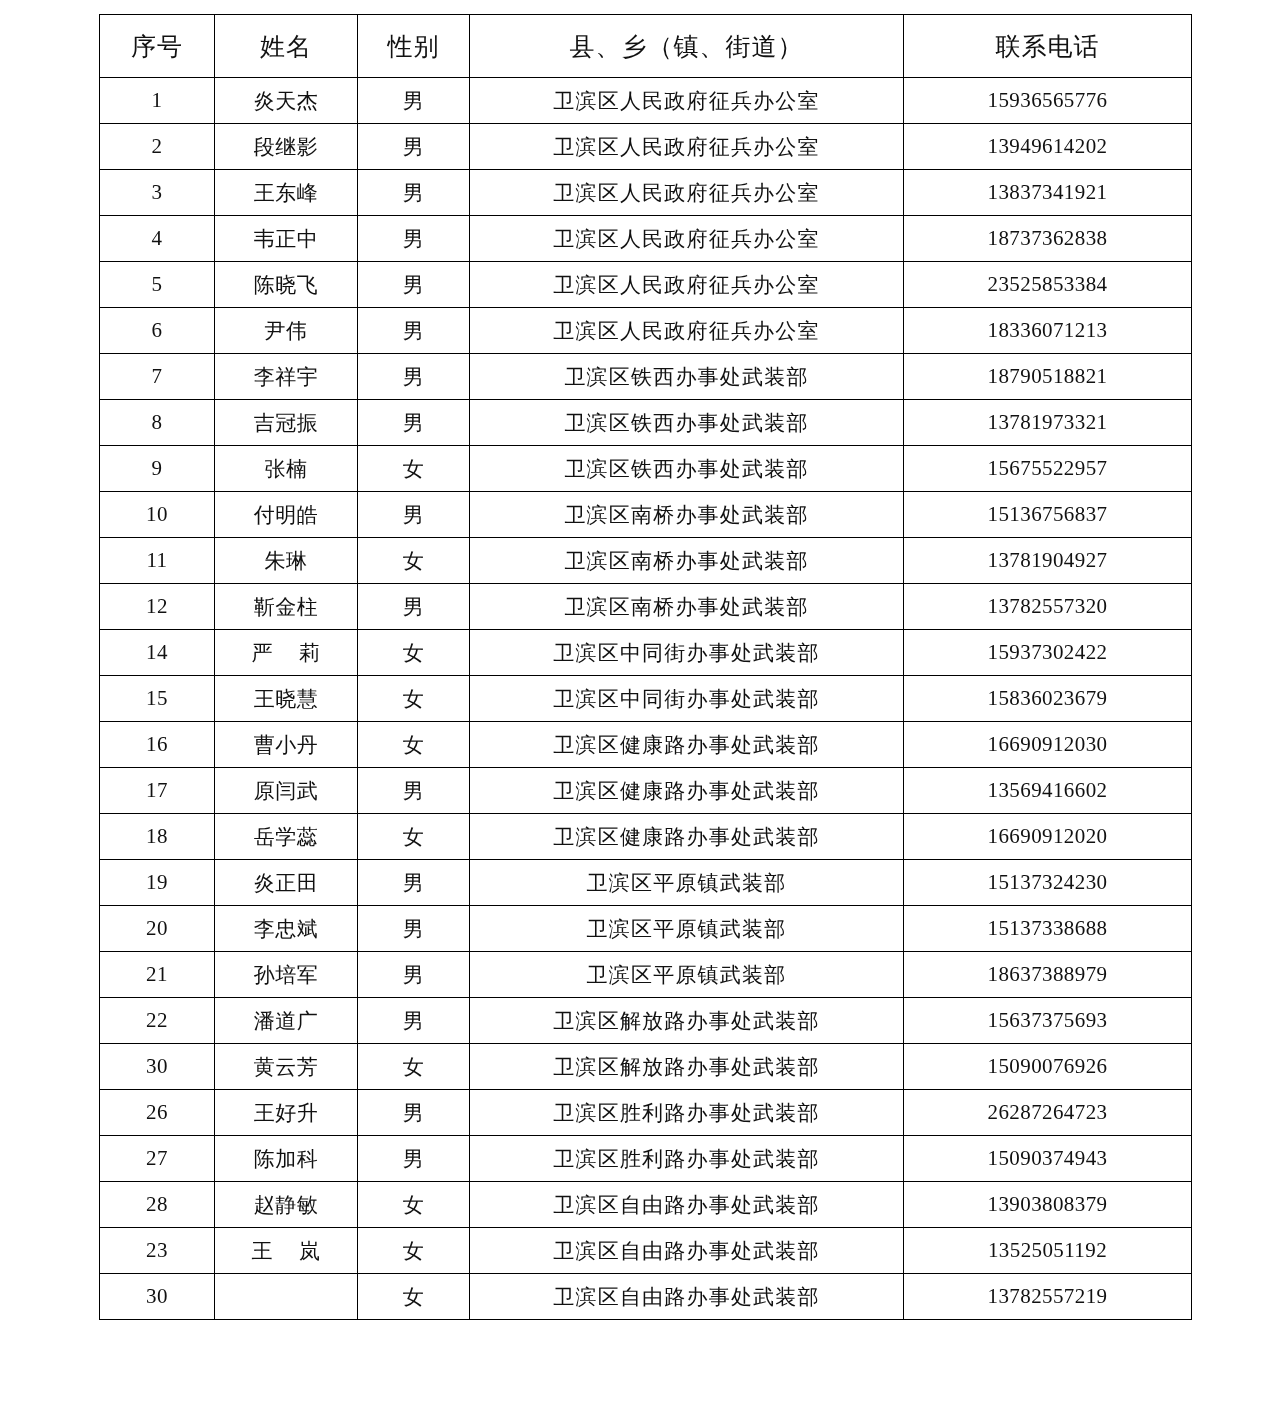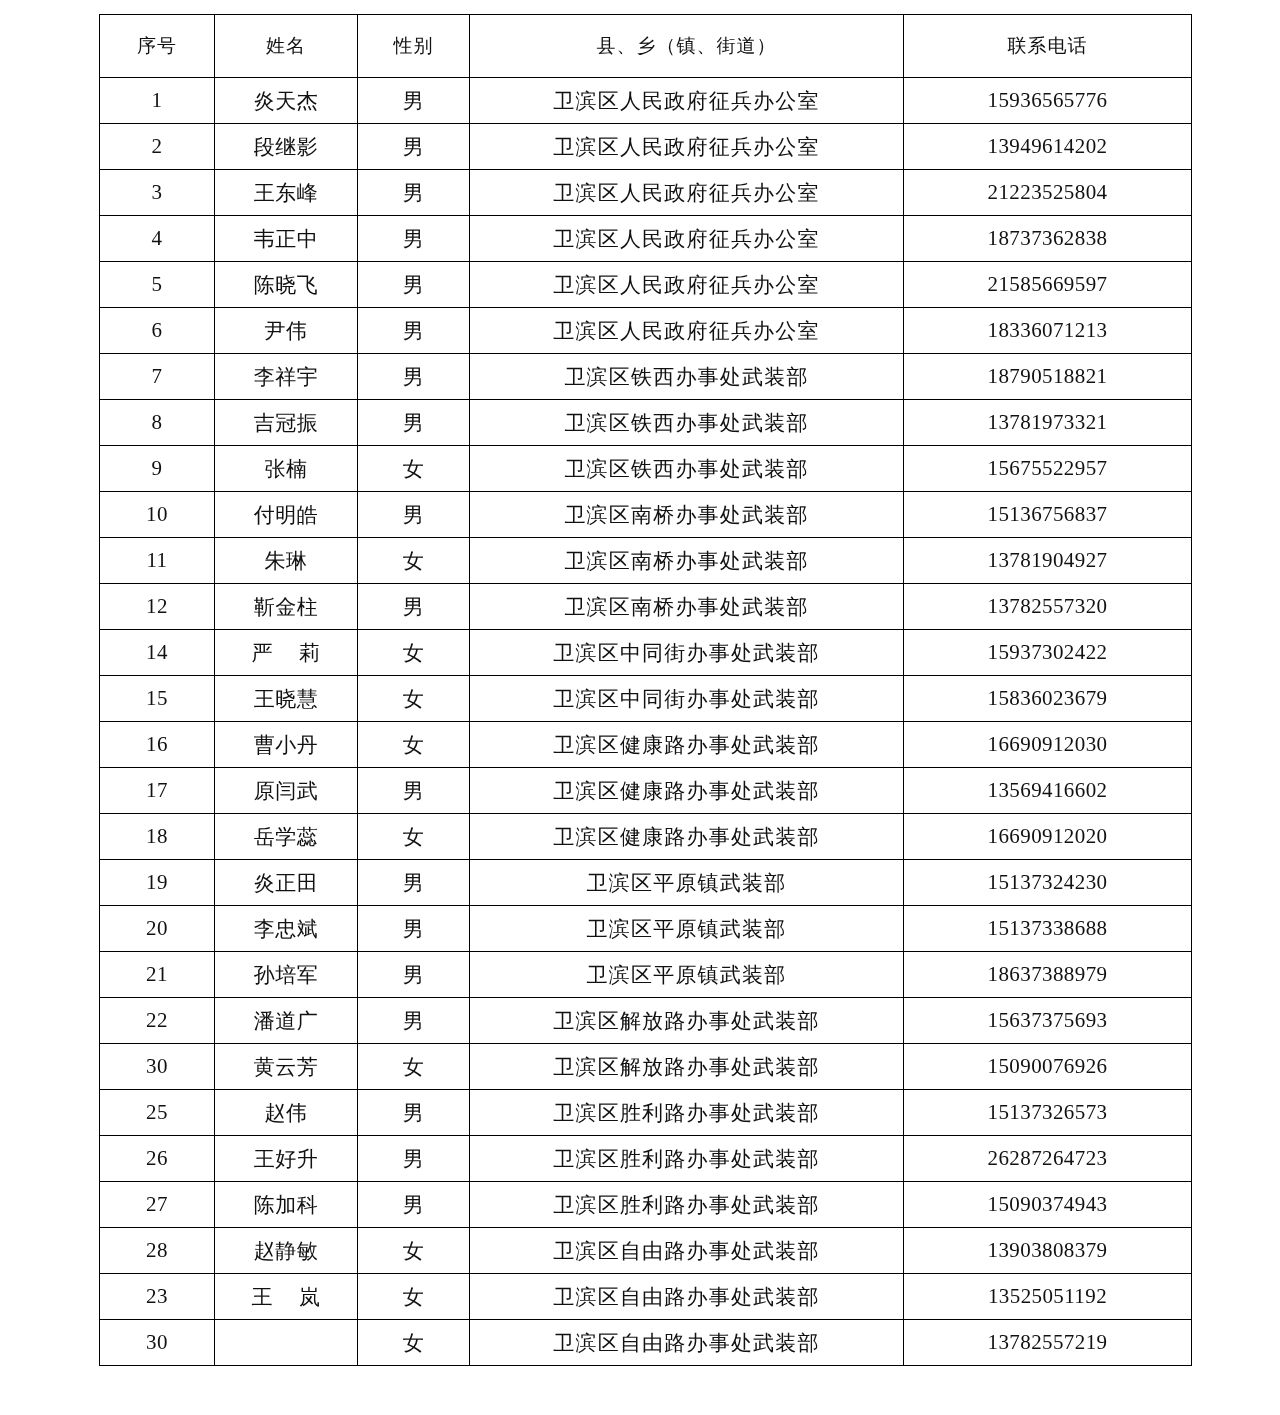--- a/index.html
+++ b/index.html
@@ -49,21 +49,21 @@
     text-align: center;
     vertical-align: middle;
     padding: 0;
     background: #ffffff;
     color: #111111;
   }
 
   table.roster thead th {
     height: 62px;
     font-weight: normal;
-    font-size: 19px;
+    font-size: 25px;
     letter-spacing: 1px;
     font-family: "Liberation Serif", "DejaVu Serif", serif;
   }
 
   table.roster tbody td {
     height: 45px;
     font-size: 21px;
   }
 
   td.seq, td.phone {
@@ -116,35 +116,35 @@
             <td class="name">段继影</td>
             <td class="sex">男</td>
             <td class="org">卫滨区人民政府征兵办公室</td>
             <td class="phone">13949614202</td>
           </tr>
           <tr>
             <td class="seq">3</td>
             <td class="name">王东峰</td>
             <td class="sex">男</td>
             <td class="org">卫滨区人民政府征兵办公室</td>
-            <td class="phone">21223525804</td>
+            <td class="phone">13837341921</td>
           </tr>
           <tr>
             <td class="seq">4</td>
             <td class="name">韦正中</td>
             <td class="sex">男</td>
             <td class="org">卫滨区人民政府征兵办公室</td>
             <td class="phone">18737362838</td>
           </tr>
           <tr>
             <td class="seq">5</td>
             <td class="name">陈晓飞</td>
             <td class="sex">男</td>
             <td class="org">卫滨区人民政府征兵办公室</td>
-            <td class="phone">21585669597</td>
+            <td class="phone">23525853384</td>
           </tr>
           <tr>
             <td class="seq">6</td>
             <td class="name">尹伟</td>
             <td class="sex">男</td>
             <td class="org">卫滨区人民政府征兵办公室</td>
             <td class="phone">18336071213</td>
           </tr>
           <tr>
             <td class="seq">7</td>
@@ -250,27 +250,20 @@
             <td class="sex">男</td>
             <td class="org">卫滨区解放路办事处武装部</td>
             <td class="phone">15637375693</td>
           </tr>
           <tr>
             <td class="seq">30</td>
             <td class="name">黄云芳</td>
             <td class="sex">女</td>
             <td class="org">卫滨区解放路办事处武装部</td>
             <td class="phone">15090076926</td>
-          </tr>
-          <tr>
-            <td class="seq">25</td>
-            <td class="name">赵伟</td>
-            <td class="sex">男</td>
-            <td class="org">卫滨区胜利路办事处武装部</td>
-            <td class="phone">15137326573</td>
           </tr>
           <tr>
             <td class="seq">26</td>
             <td class="name">王好升</td>
             <td class="sex">男</td>
             <td class="org">卫滨区胜利路办事处武装部</td>
             <td class="phone">26287264723</td>
           </tr>
           <tr>
             <td class="seq">27</td>

